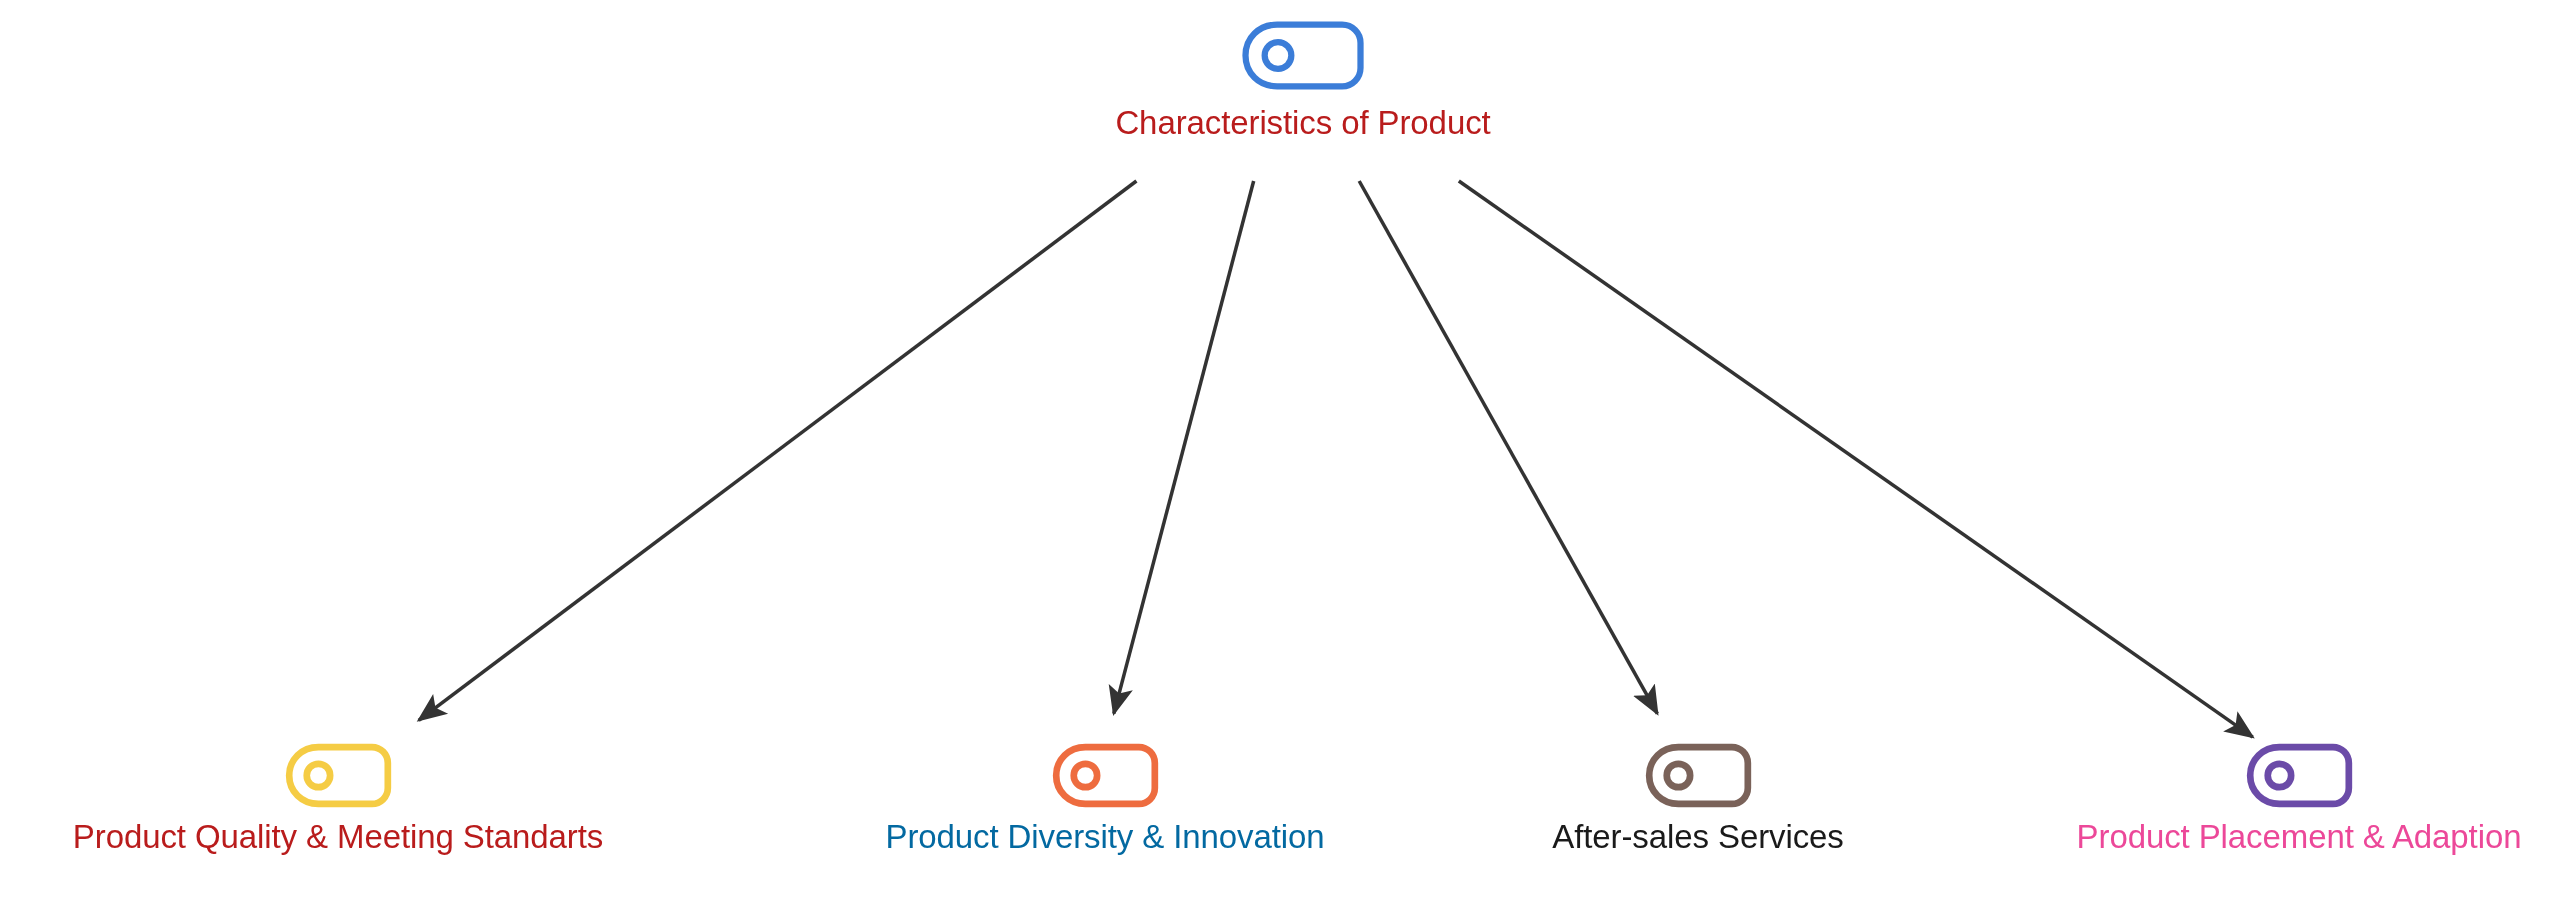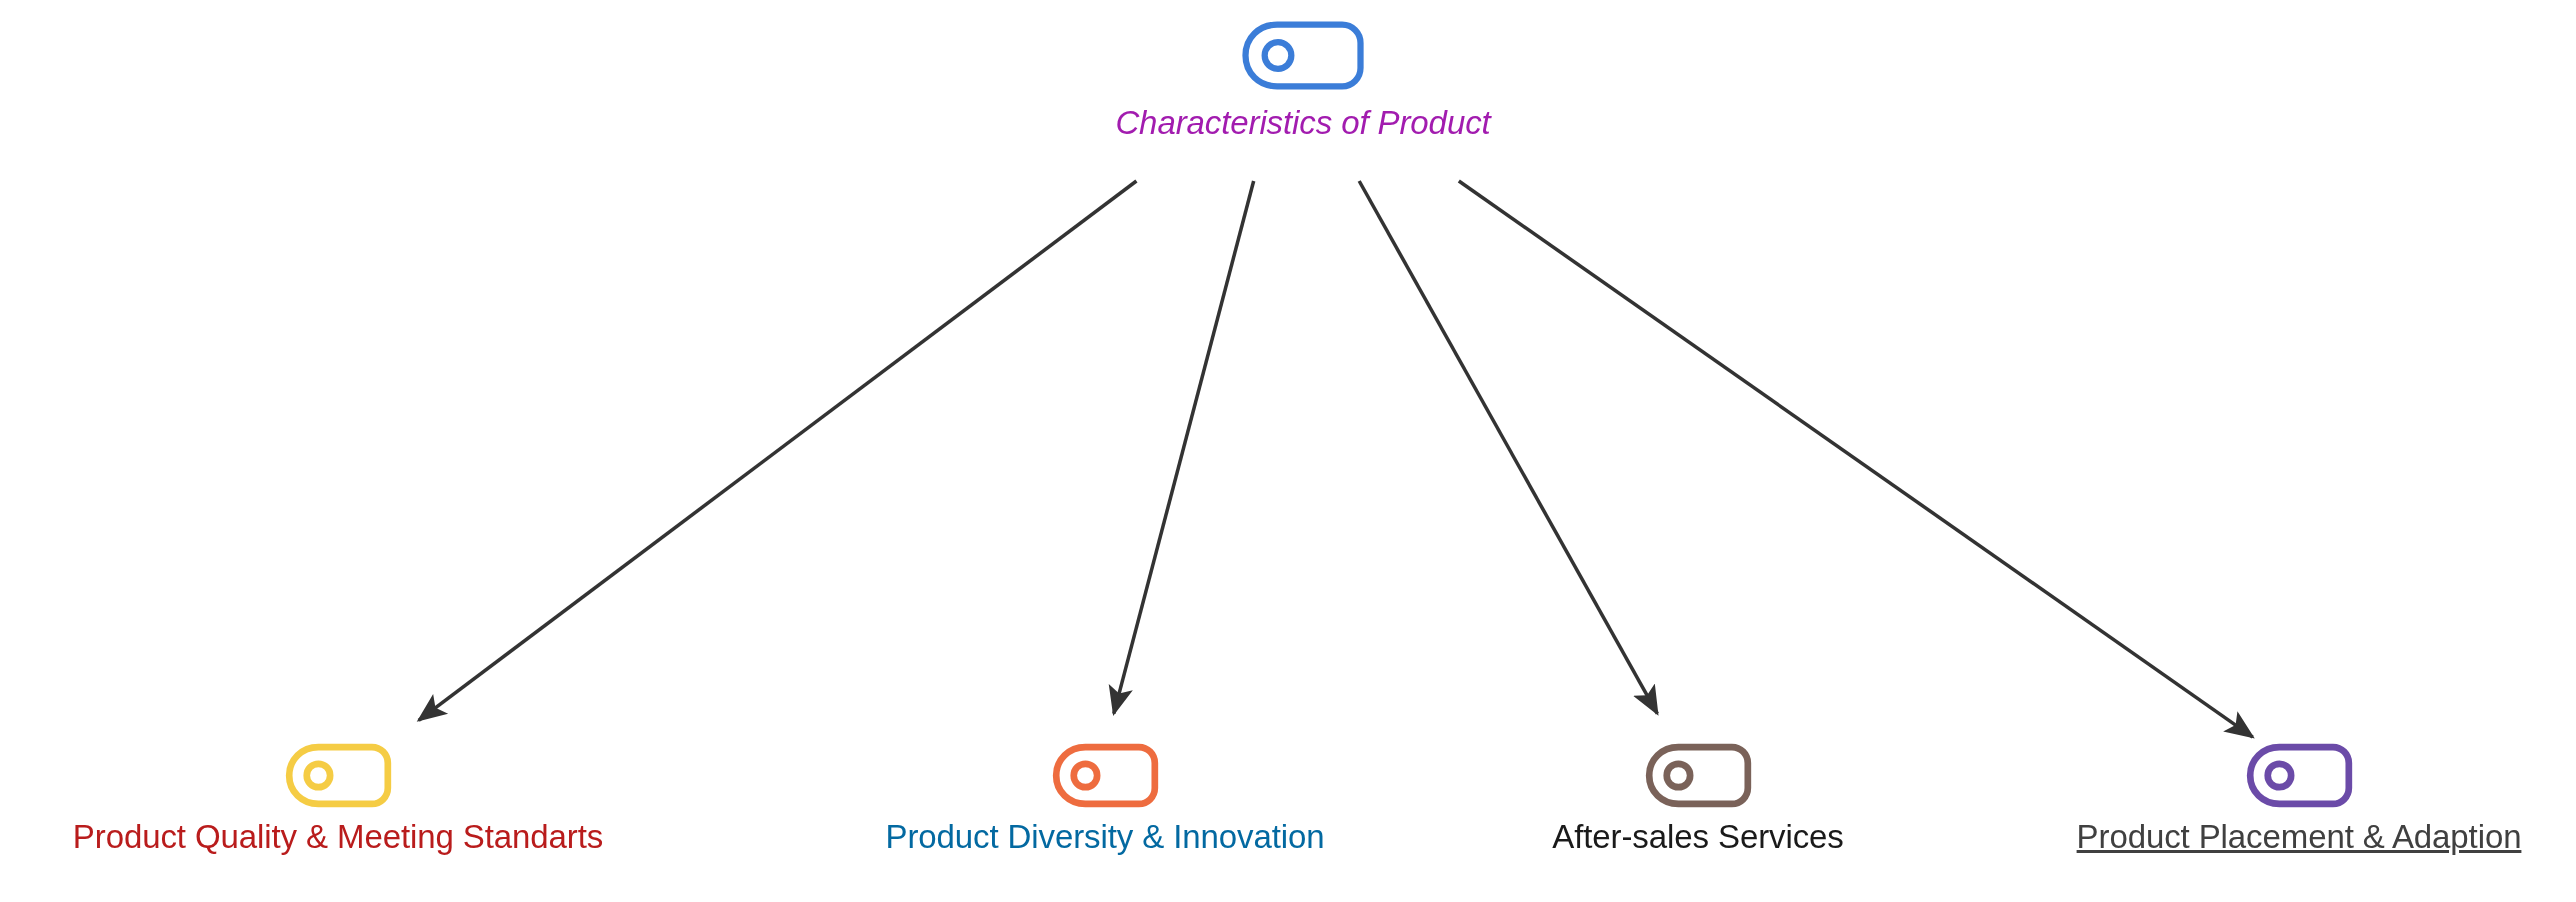--- a/index.html
+++ b/index.html
@@ -94,21 +94,21 @@
       <line x1="1742" y1="216" x2="2690" y2="880" marker-end="url(#arrowhead)" stroke="#333333"></line>
     </g>
   </svg>
 
   <div class="node" id="node-root">
     <svg class="node-icon" width="126" height="75" viewBox="0 0 150 90" xmlns="http://www.w3.org/2000/svg">
       <path d="M 44 8 H 122 a 22 22 0 0 1 22 22 V 60 a 22 22 0 0 1 -22 22 H 44
                C 22 82 6 66 6 45 C 6 24 22 8 44 8 Z" fill="none" stroke="#3B7DD8" stroke-width="7.5" stroke-linejoin="round"></path>
       <circle cx="45" cy="45" r="16" fill="none" stroke="#3B7DD8" stroke-width="7.5"></circle>
     </svg>
-    <div class="node-label" style="color: #a21caf; font-style: italic;">Characteristics of Product</div>
+    <div class="node-label" style="color: #b91c1c;">Characteristics of Product</div>
   </div>
 
   <div class="node" id="node-child-0">
     <svg class="node-icon" width="107" height="69" viewBox="0 0 128 82" xmlns="http://www.w3.org/2000/svg">
       <path d="M 40 7 H 104 a 19 19 0 0 1 19 19 V 56 a 19 19 0 0 1 -19 19 H 40
                C 20 75 5 60 5 41 C 5 22 20 7 40 7 Z" fill="none" stroke="#F5CC44" stroke-width="8" stroke-linejoin="round"></path>
       <circle cx="40" cy="41" r="14" fill="none" stroke="#F5CC44" stroke-width="8"></circle>
     </svg>
     <div class="node-label" style="color: #b91c1c;">Product Quality &amp; Meeting Standarts</div>
   </div>
@@ -130,17 +130,17 @@
     </svg>
     <div class="node-label" style="color: rgb(26, 26, 26);">After-sales Services</div>
   </div>
 
   <div class="node" id="node-child-3">
     <svg class="node-icon" width="107" height="69" viewBox="0 0 128 82" xmlns="http://www.w3.org/2000/svg">
       <path d="M 40 7 H 104 a 19 19 0 0 1 19 19 V 56 a 19 19 0 0 1 -19 19 H 40
                C 20 75 5 60 5 41 C 5 22 20 7 40 7 Z" fill="none" stroke="#6B4BA8" stroke-width="8" stroke-linejoin="round"></path>
       <circle cx="40" cy="41" r="14" fill="none" stroke="#6B4BA8" stroke-width="8"></circle>
     </svg>
-    <div class="node-label" style="color: #404040; text-decoration: underline;">Product Placement &amp; Adaption</div>
+    <div class="node-label" style="color: #ec4899;">Product Placement &amp; Adaption</div>
   </div>
 
 </div>
 
 
 </body></html>

